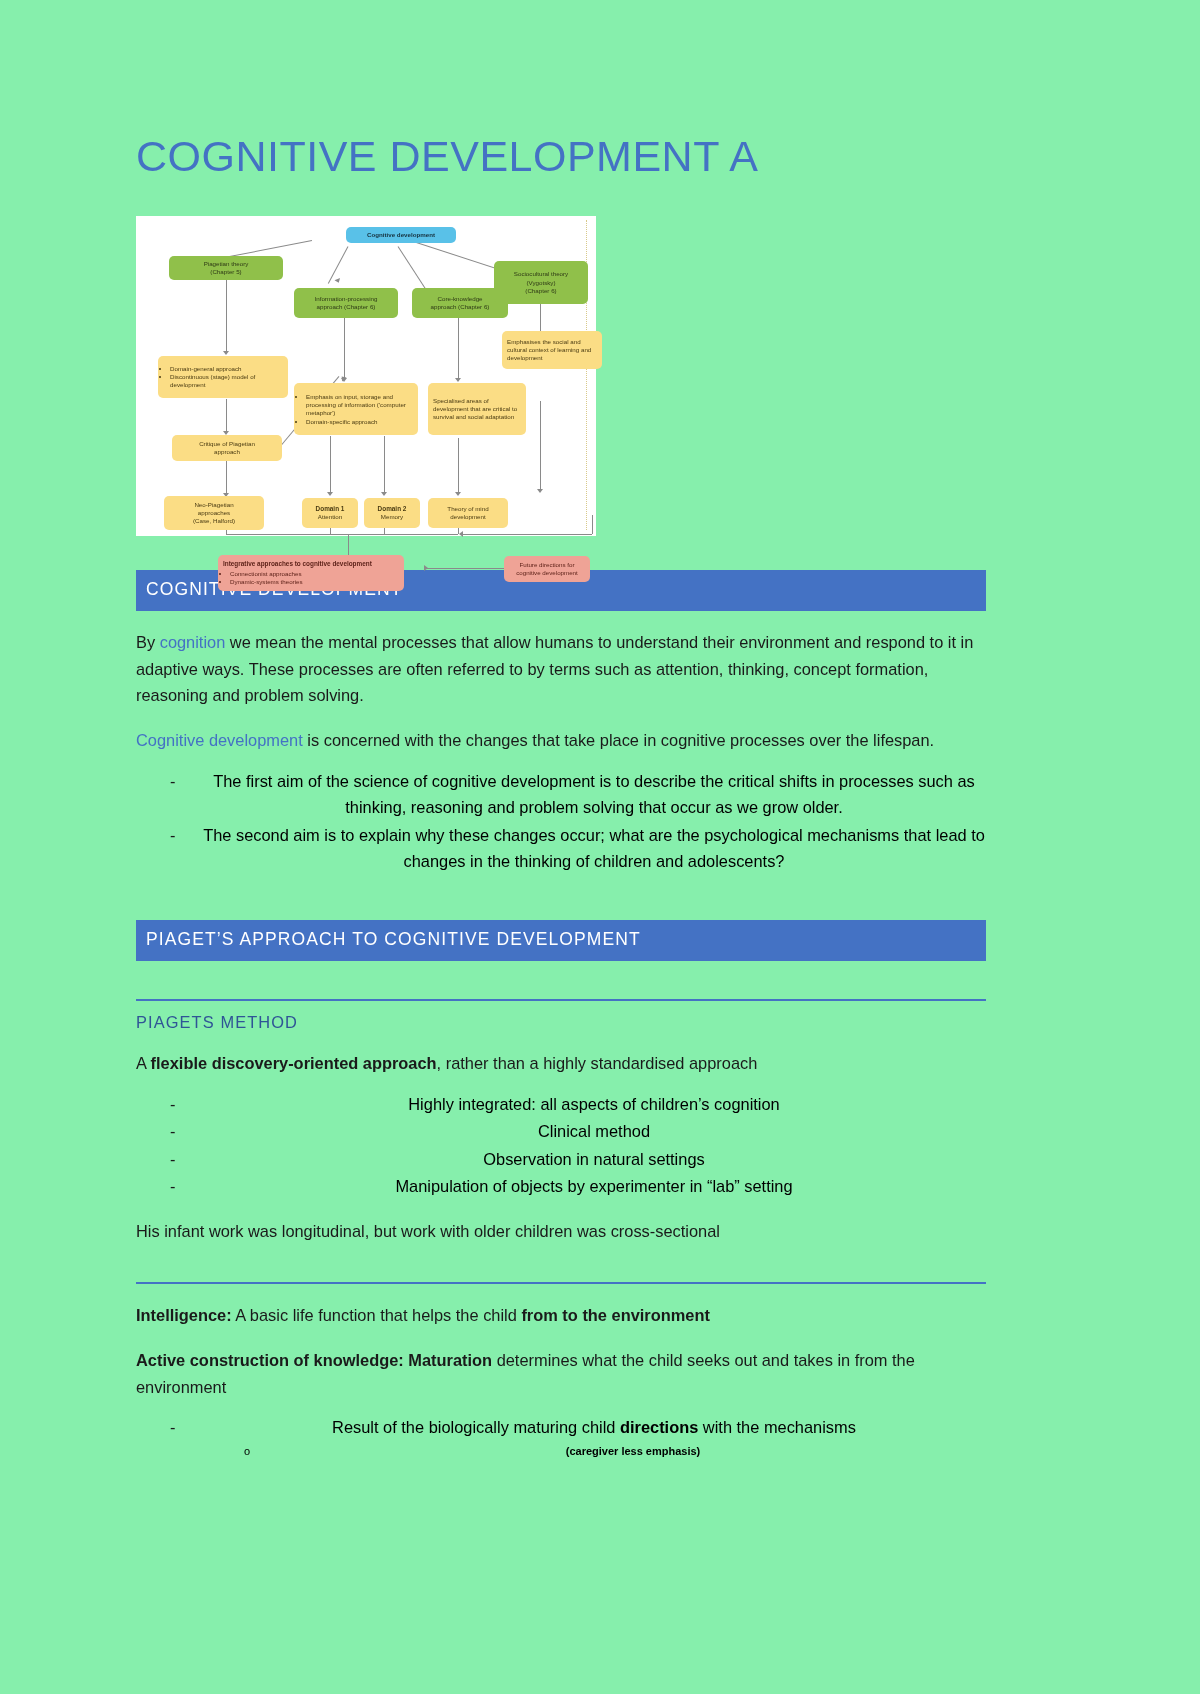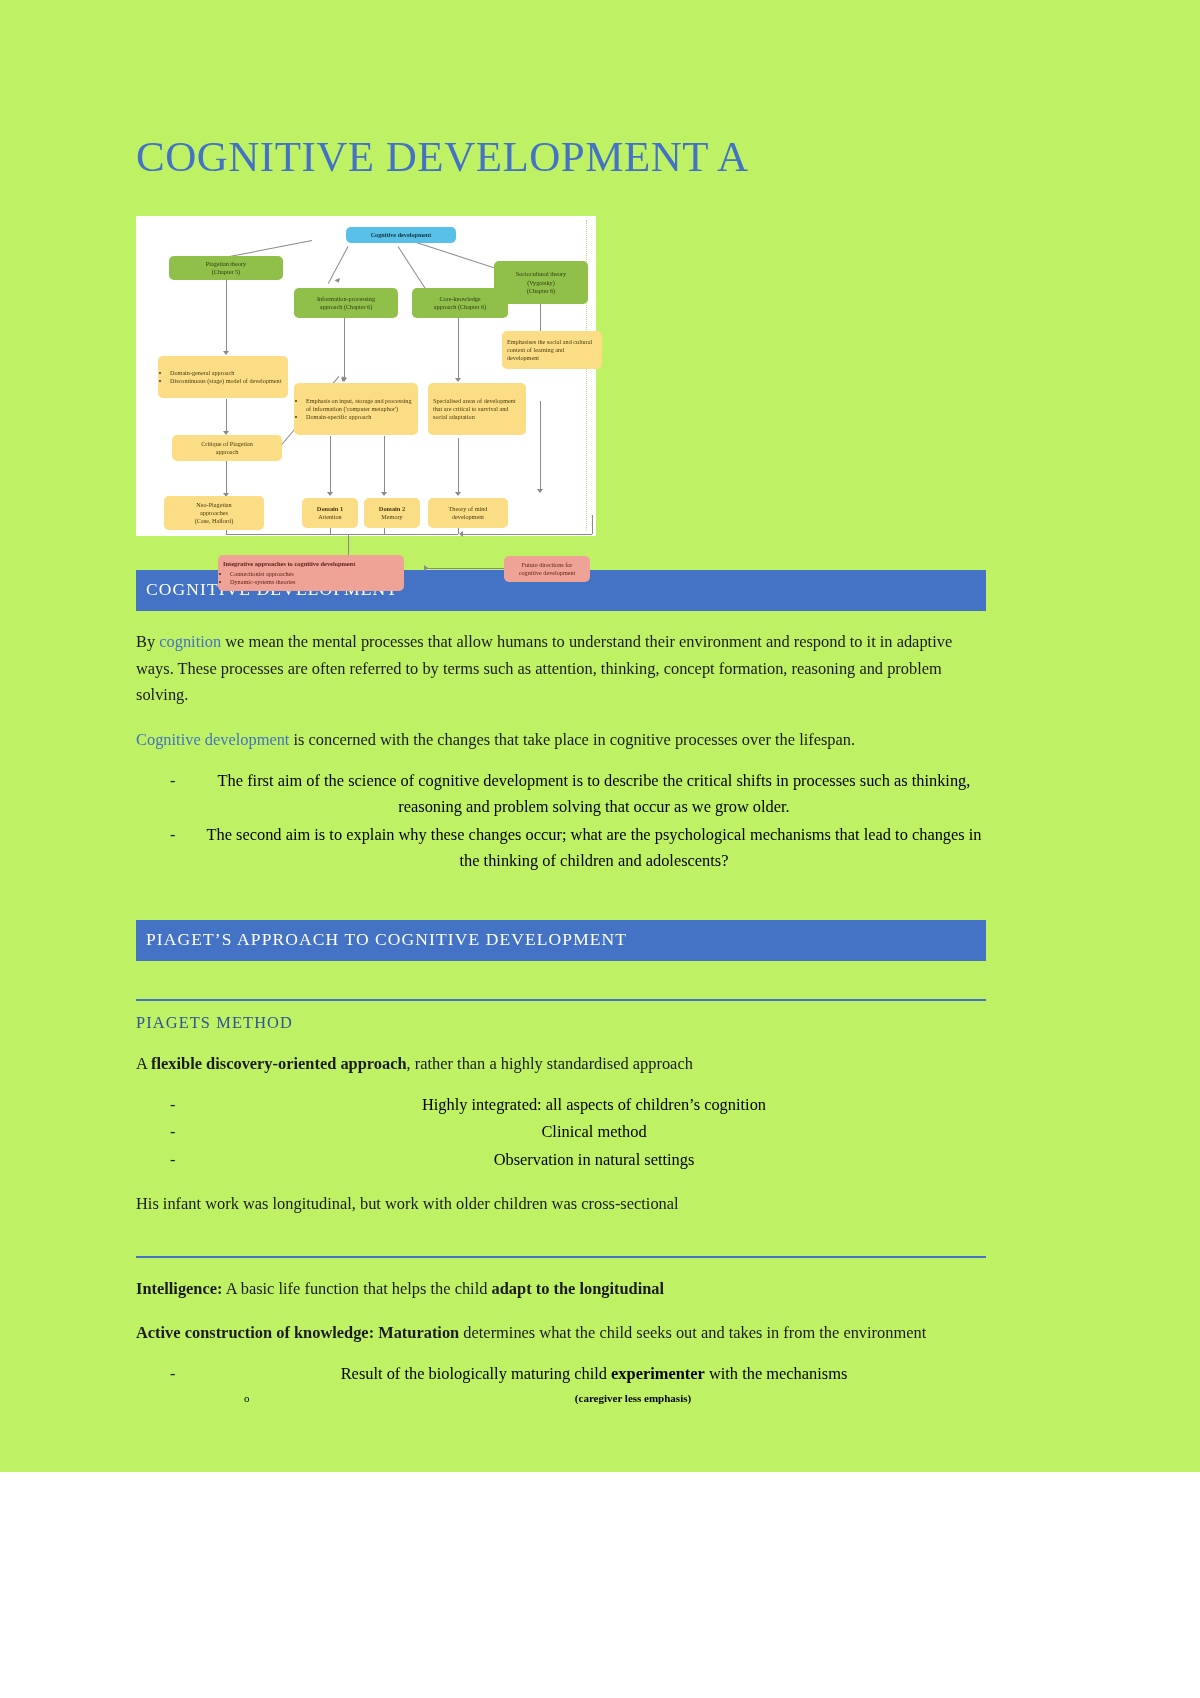--- a/index.html
+++ b/index.html
@@ -6,23 +6,22 @@
   body{
     width:1200px;height:1698px;
     font-family:"Liberation Sans", sans-serif;
     color:#000000;
     position:relative;
     overflow:hidden;
   }
   .page{
     position:absolute;
     left:0;top:0;
-    width:1200px;height:1472px;
-    background:#bef264;
-    font-family:Liberation Serif, serif;
+    width:1200px;height:1694px;
+    background:#86efac;
   }
   .content{
     position:absolute;
     left:136px;top:0;
     width:850px;
   }
 
   
   .doc-title{
     font-size:43px;
@@ -326,34 +325,35 @@
       <div class="h3rule"></div>
       <div class="h3">PIAGETS METHOD</div>
     </div>
 
     <p class="body"><span>A </span><b>flexible discovery-oriented approach</b><span>, rather than a highly standardised approach</span></p>
 
     <ul class="dashlist">
       <li>Highly integrated: all aspects of children’s cognition</li>
       <li>Clinical method</li>
       <li>Observation in natural settings</li>
+      <li>Manipulation of objects by experimenter in “lab” setting</li>
     </ul>
 
     <p class="body">His infant work was longitudinal, but work with older children was cross-sectional</p>
 
     <div class="h3wrap">
       <div class="h3rule"></div>
     </div>
 
-    <p class="body"><b>Intelligence:</b><span> A basic life function that helps the child </span><b>adapt to the longitudinal</b></p>
+    <p class="body"><b>Intelligence:</b><span> A basic life function that helps the child </span><b>from to the environment</b></p>
 
     <p class="body"><b>Active construction of knowledge: Maturation</b><span> determines what the child seeks out and takes in from the environment</span></p>
 
     <ul class="dashlist">
-      <li><span>Result of the biologically maturing child </span><b>experimenter</b><span> with the mechanisms</span>
+      <li><span>Result of the biologically maturing child </span><b>directions</b><span> with the mechanisms</span>
         <ul class="circlelist">
           <li>(caregiver less emphasis)</li>
         </ul>
       </li>
     </ul>
 
   </div>
 </div>
 
 </body></html>

